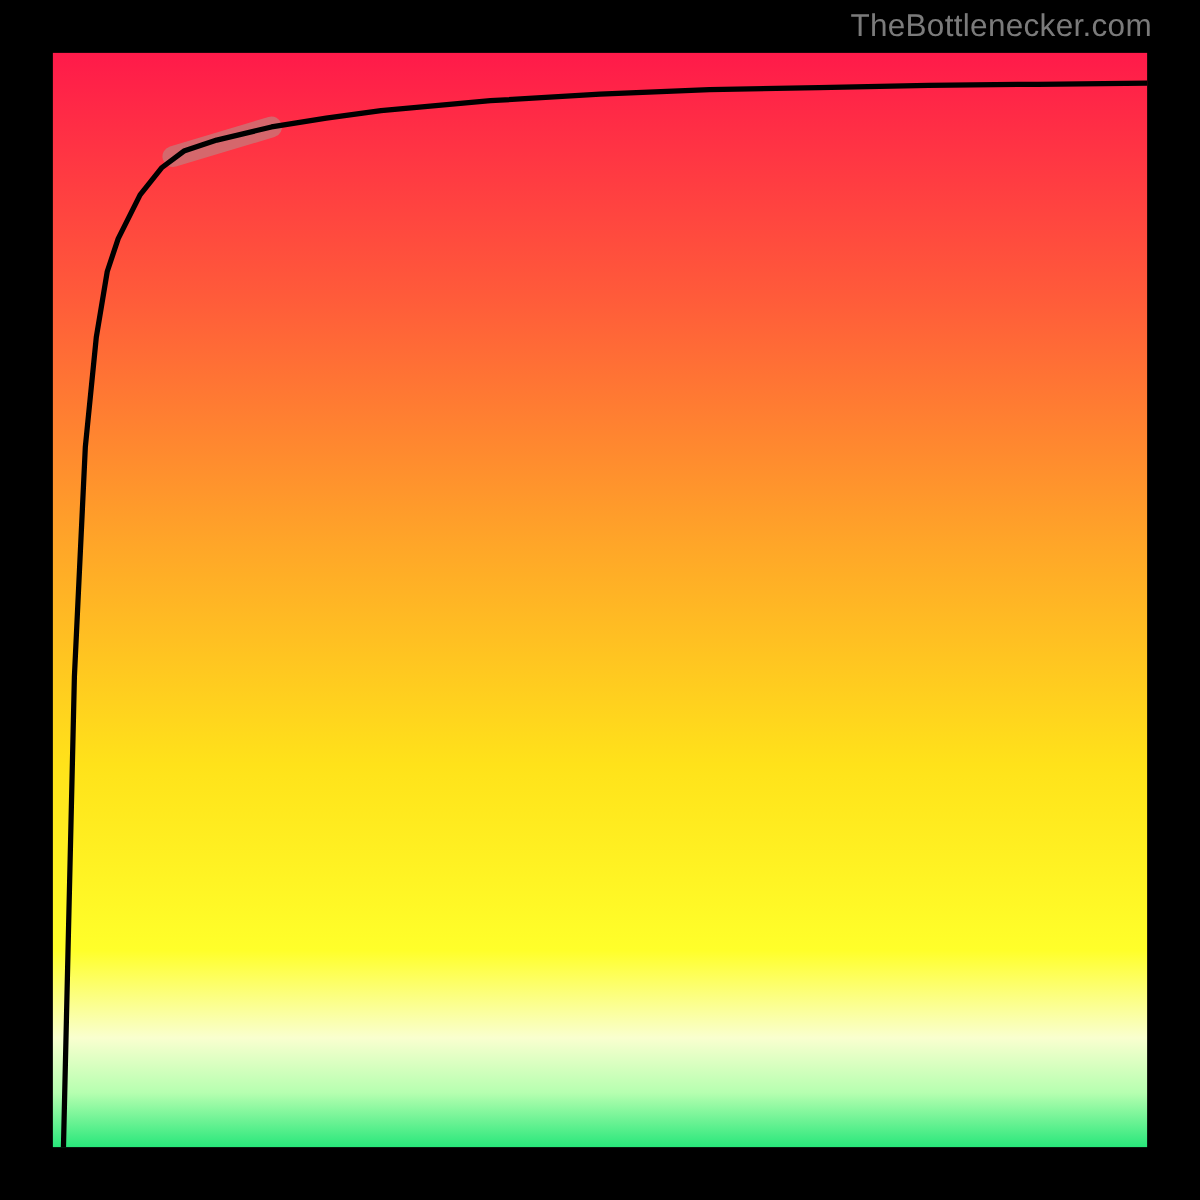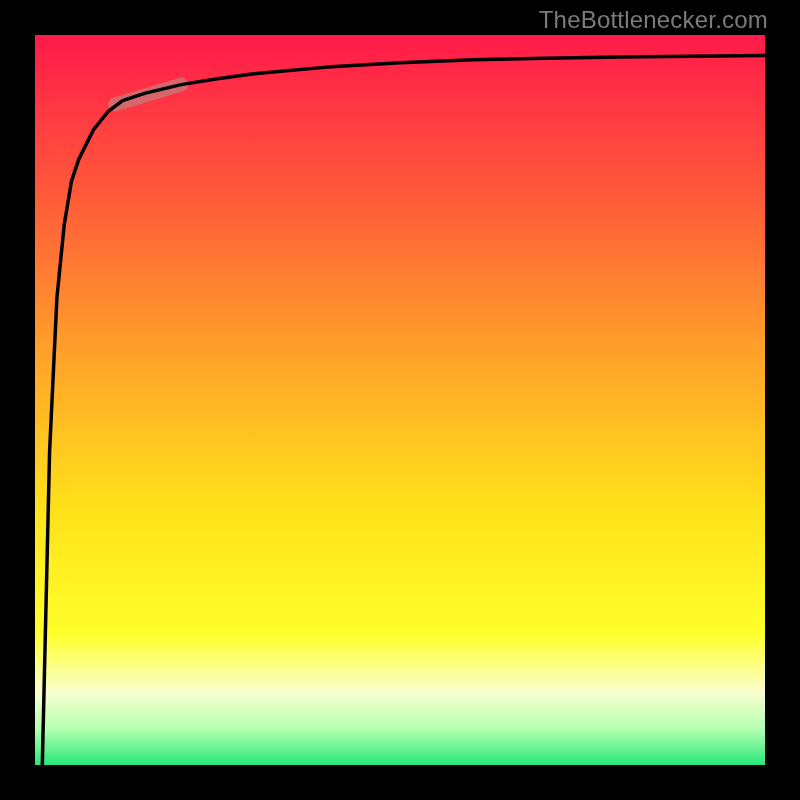--- a/index.html
+++ b/index.html
@@ -33,21 +33,21 @@
     position: absolute;
     inset: 0;
     width: 100%;
     height: 100%;
   }
   .watermark {
     position: absolute;
     top: 6px;
     right: 32px;
     color: #7b7b7b;
-    font-size: 24px;
+    font-size: 21px;
     letter-spacing: 0.2px;
     user-select: none;
   }
 </style>
 </head>
 <body>
 
 <div class="stage">
   <div class="watermark">TheBottlenecker.com</div>
 

